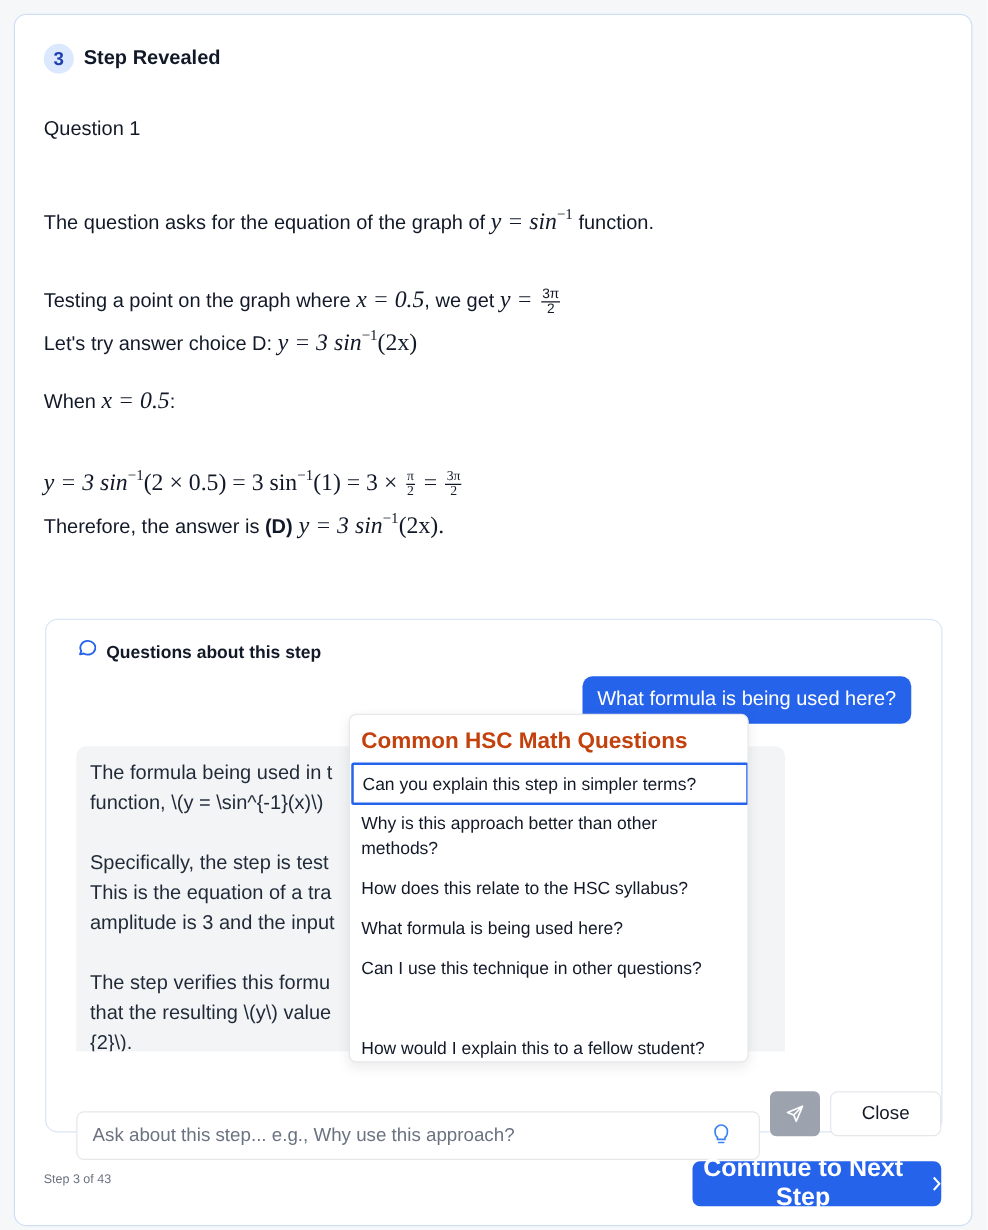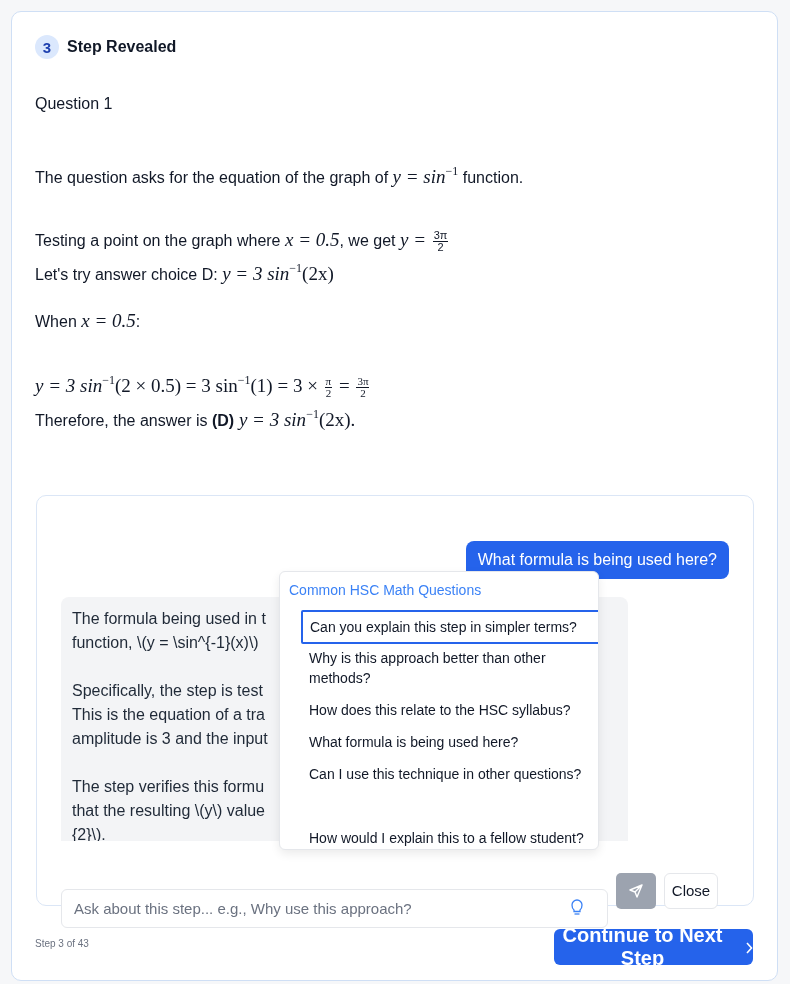--- a/index.html
+++ b/index.html
@@ -95,40 +95,40 @@
     .ask-input::placeholder { color: #6b7280; }
     .bulb {
       position: absolute; left: 510px; top: 10px;
     }
     .send-btn {
       margin-left: 8px; width: 40px; height: 36px;
       background: #9ca3af; border-radius: 5px; border: none;
       display: flex; align-items: center; justify-content: center;
     }
     .close-btn {
-      margin-left: 8px; width: 54px; height: 36px;
+      margin-left: 8px; width: 89px; height: 36px;
       background: #ffffff; border: 1px solid #e5e7eb; border-radius: 6px;
       font-size: 15px; color: #111827;
       font-family: "Liberation Sans", "DejaVu Sans", sans-serif;
     }
 
     .dropdown {
       position: absolute; left: 279px; top: 571px;
       width: 320px; height: 279px;
       background: #ffffff; border: 1px solid #e5e7eb; border-radius: 6px;
       box-shadow: 0 4px 10px rgba(0,0,0,0.08);
       z-index: 10; overflow: hidden;
     }
     .dropdown .dd-title {
       position: absolute; left: 9px; top: 10px;
-      font-size: 14px; font-weight: normal; color: #3b82f6;
+      font-size: 18px; font-weight: bold; color: #c2410c;
     }
     .dd-item {
       position: absolute; left: 0; width: 320px;
-      padding: 0 9px; font-size: 14px; line-height: 20px; color: #111827; margin-left: 20px;
+      padding: 0 9px; font-size: 14px; line-height: 20px; color: #111827;
     }
     .dd-item.active {
       border: 2px solid #2563eb; border-radius: 2px;
       width: 318px; left: 1px; padding: 5px 7px;
     }
 
     .footer-step {
       position: absolute; left: 23px; top: 926px;
       font-size: 10px; color: #6b7280; text-align: right;
     }
@@ -176,20 +176,28 @@
             <span class="num">3π</span>
             <span>2</span>
           </span></span>
     </p>
     <p style="top:395px;">
       <span>Therefore, the answer is </span><span class="bold">(D)</span><span class="math"><i> y = 3 sin</i><span class="sup">−1</span><span>(2x).</span></span>
     </p>
   </div>
 
   <div class="qa-panel">
+    <div class="qa-header">
+      <span>
+        <svg width="16" height="16" viewBox="0 0 16 16">
+            <path d="M3 13.5 L4 10.8 A6 5.5 0 1 1 6 12.8 Z" fill="none" stroke="#2563eb" stroke-width="1.5" stroke-linejoin="round"></path>
+          </svg>
+      </span>
+      <span class="title">Questions about this step</span>
+    </div>
 
     <div class="user-bubble">What formula is being used here?</div>
 
     <div class="answer-bubble">
       <div class="para">The formula being used in t
 function, \(y = \sin^{-1}(x)\)</div>
       <div class="para">Specifically, the step is test                                                              ).
 This is the equation of a tra
 amplitude is 3 and the input</div>
       <div class="para">The step verifies this formu

